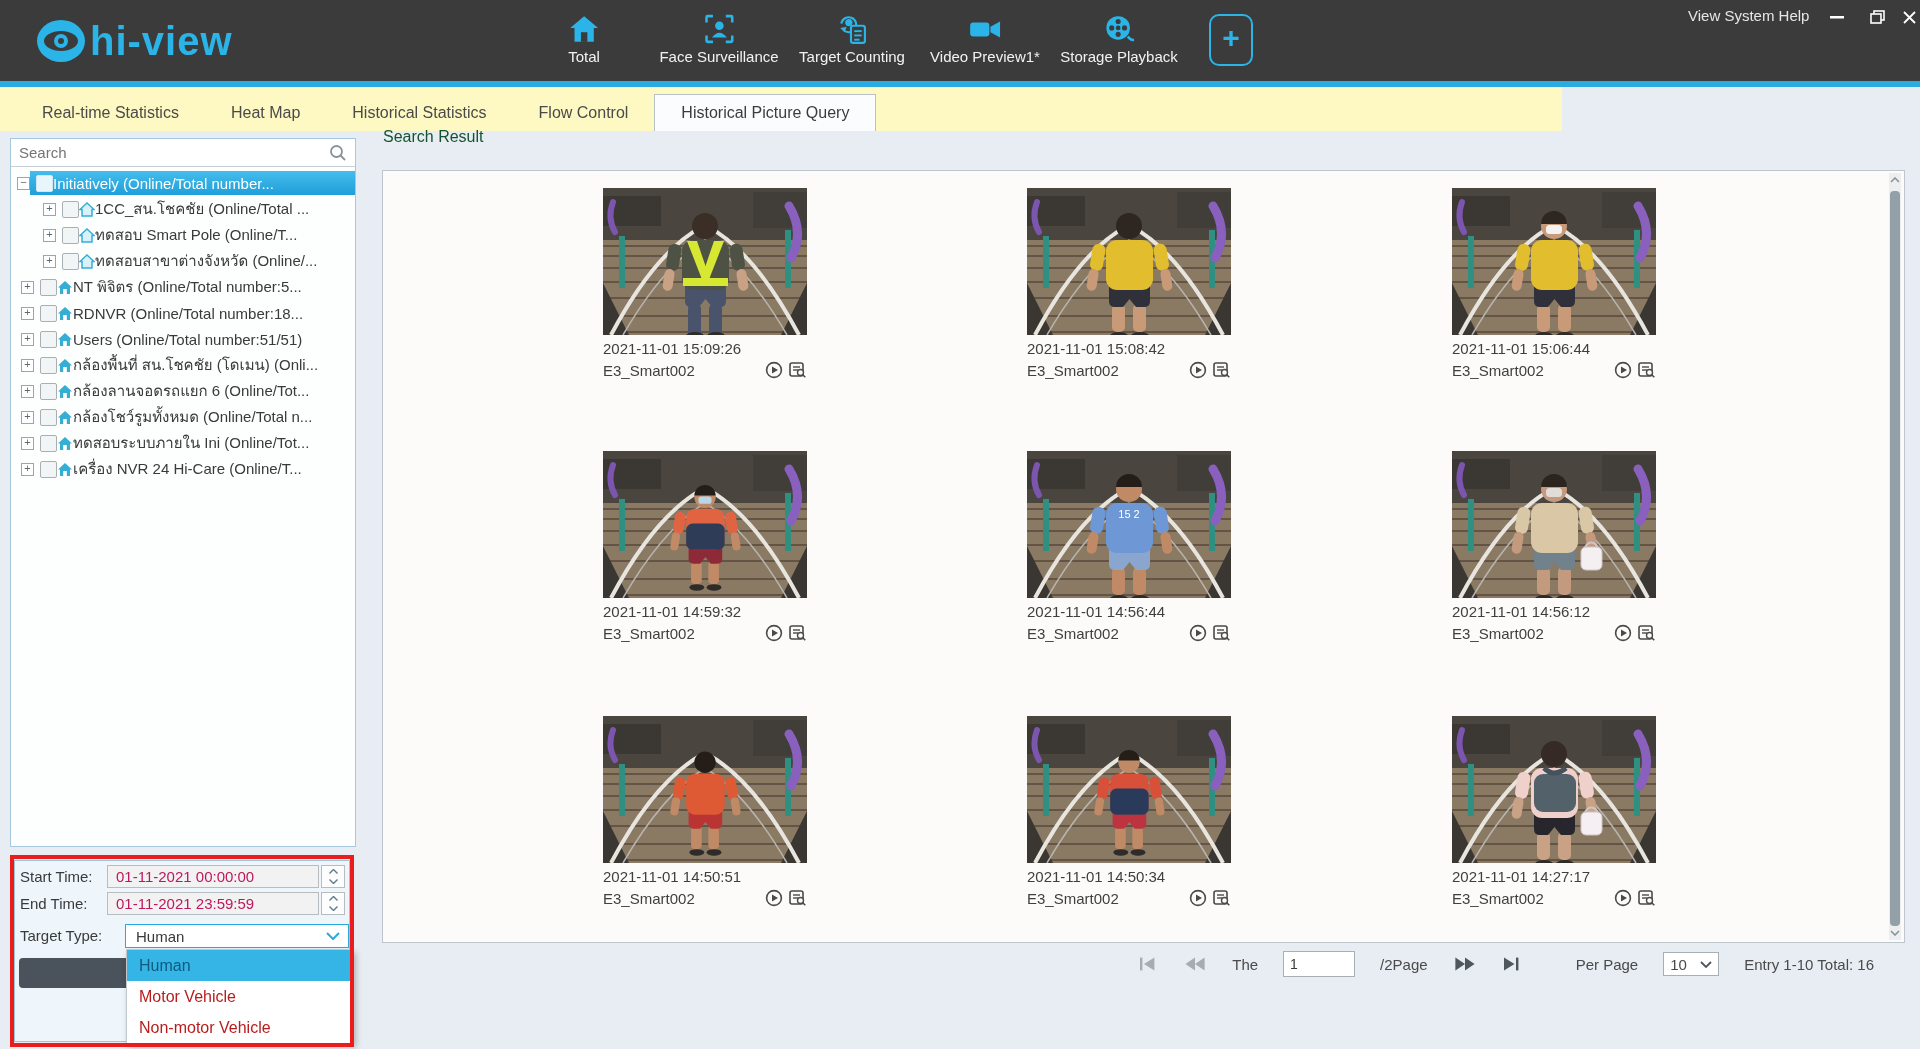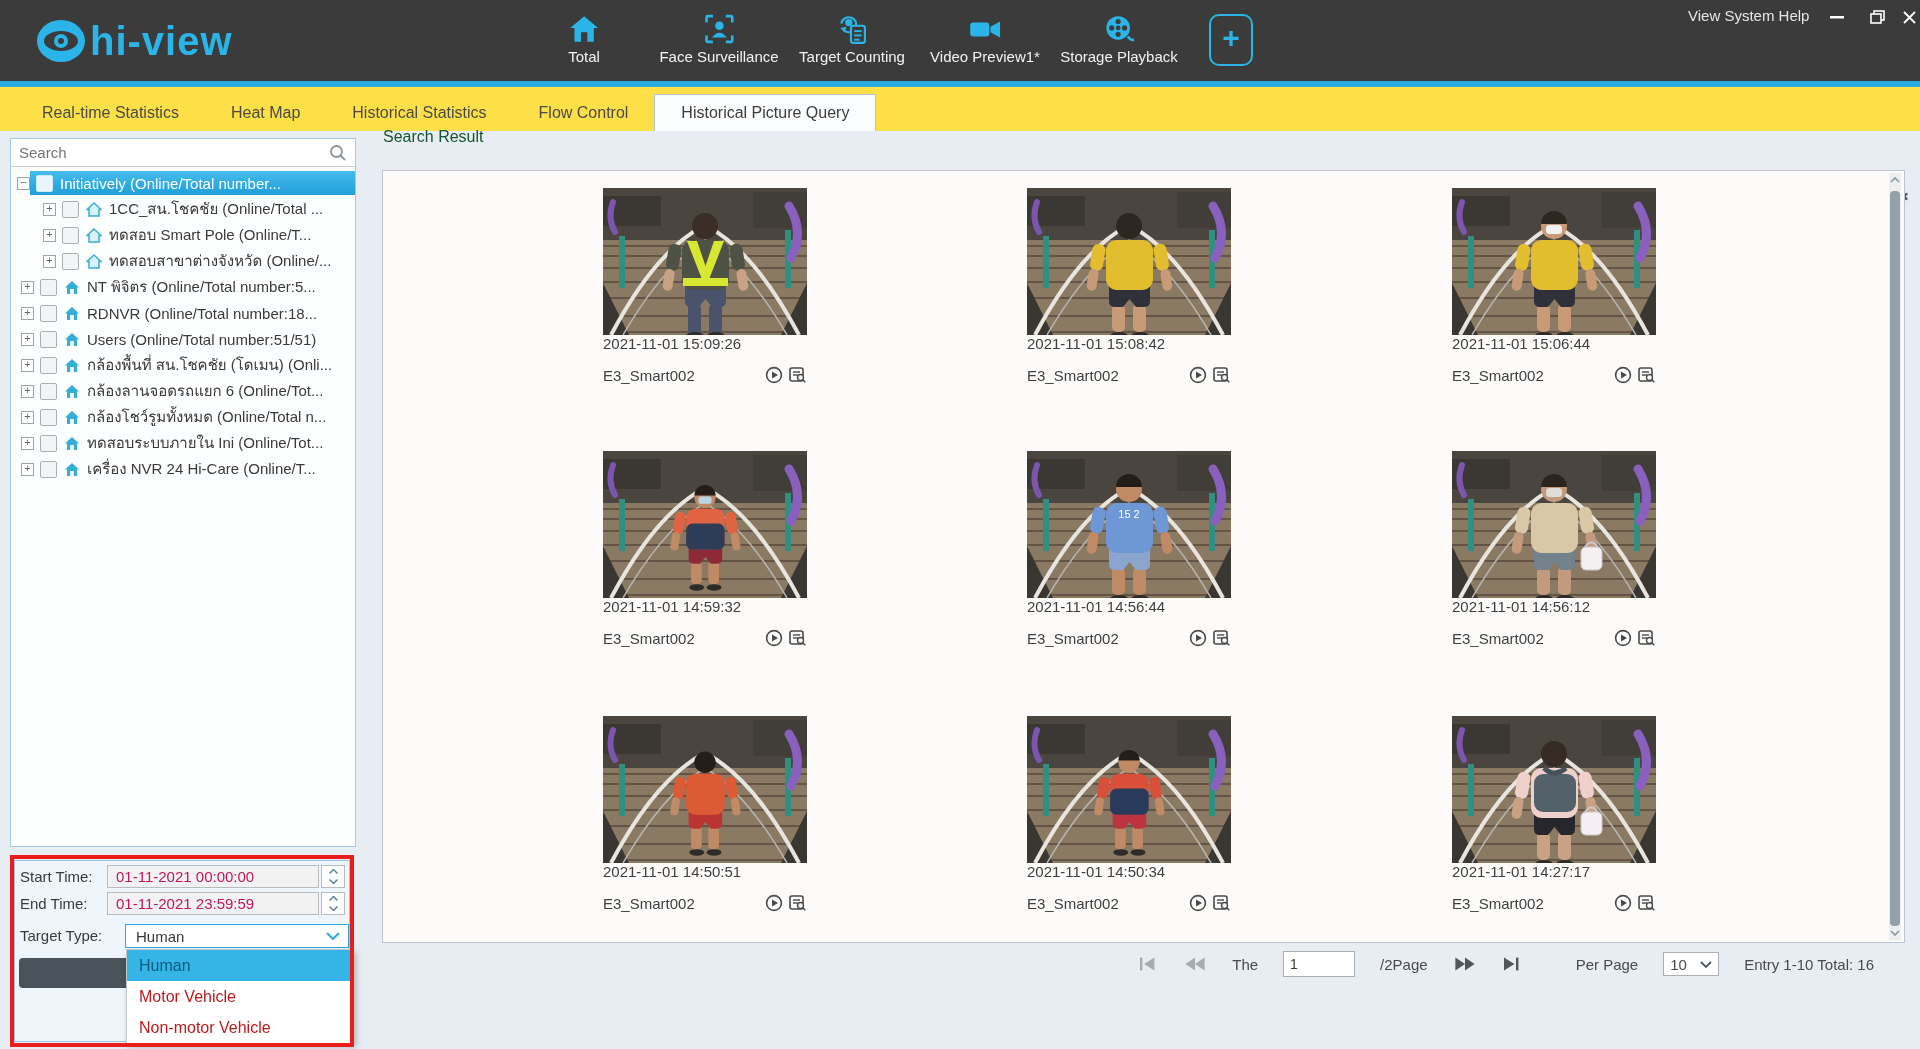--- a/index.html
+++ b/index.html
@@ -12,38 +12,38 @@
   .logo-text{color:#2ab4e8;font-size:40px;font-weight:bold;letter-spacing:1px;line-height:52px;}
   .nav-item{position:absolute;top:8px;transform:translateX(-50%);text-align:center;cursor:pointer;}
   .nav-icon{height:36px;display:flex;align-items:flex-end;justify-content:center;}
   .nav-label{color:#f2f2f2;font-size:15px;margin-top:4px;white-space:nowrap;}
   .plus-btn{position:absolute;left:1231px;top:14px;transform:translateX(-50%);width:40px;height:48px;
             border:2px solid #2ab4e8;border-radius:10px;color:#2ab4e8;font-size:30px;line-height:44px;
             text-align:center;font-weight:bold;cursor:pointer;}
   .sys-help{position:absolute;left:1688px;top:7px;color:#e6e6e6;font-size:15px;cursor:pointer;}
   .win-btn{position:absolute;top:6px;width:26px;height:22px;display:flex;align-items:center;justify-content:center;cursor:pointer;}
   
-  .tabbar{position:absolute;left:0;top:87px;width:1920px;height:44px;background:#fde047;}
+  .tabbar{position:absolute;left:0;top:87px;width:1562px;height:44px;background:#fef9c3;}
   .tabs{position:absolute;left:16px;bottom:0;display:flex;align-items:flex-end;height:44px;}
   .tab{padding:0 26px;height:36px;line-height:36px;font-size:16px;color:#4a4a4a;cursor:pointer;white-space:nowrap;}
   .tab.active{background:#fbfcfd;border:1px solid #b7c2c9;border-bottom:none;color:#3c3c3c;}
   .gear{position:absolute;right:10px;top:97px;font-size:24px;color:#4d5a61;cursor:pointer;line-height:26px;}
   
   .sidebar-panel{position:absolute;left:10px;top:138px;width:346px;height:709px;background:#fdfefe;
                  border:1px solid #a5c9de;box-sizing:border-box;}
   .mp-header{height:35px;background:linear-gradient(#66adcf,#4993bd);color:#fff;font-size:17px;
              display:flex;align-items:center;padding:0 12px;justify-content:space-between;cursor:pointer;}
   .search-box{height:27px;border-bottom:1px solid #c6cfd4;display:flex;align-items:center;background:#fff;}
   .search-box input{flex:1;border:none;outline:none;font-size:15px;color:#555;padding:0 8px;
                     font-family:"Liberation Sans",sans-serif;background:transparent;}
   .tree{padding-top:3px;}
   .tree-row{height:26px;display:flex;align-items:center;font-size:15px;color:#3a3a3a;cursor:pointer;white-space:nowrap;overflow:hidden;}
   .expander{width:11px;height:11px;border:1px solid #9aa6ad;background:#fff;font-size:11px;line-height:9px;
             text-align:center;color:#5a6a72;flex:none;box-sizing:content-box;}
-  .row-body{display:flex;align-items:center;height:24px;flex:1;padding-left:6px;gap:7px;overflow:hidden;}
+  .row-body{display:flex;align-items:center;height:24px;flex:1;padding-left:6px;overflow:hidden;}
   .row-body.selected{background:linear-gradient(#45bcec,#1f9fd9);color:#fff;}
   .cbx{width:15px;height:15px;border:1px solid #a8b0b5;background:#f2f5f6;border-radius:2px;flex:none;}
   .row-body.selected .cbx{background:#e8f6fc;border-color:#d0e8f2;}
   .tree-label{overflow:hidden;text-overflow:ellipsis;}
   
   .form-box{position:absolute;left:14px;top:860px;width:336px;height:182px;background:#eef6fb;
             border:1px solid #9cc4da;box-sizing:border-box;}
   .form-label{position:absolute;left:5px;font-size:15px;color:#3a3a3a;}
   .time-field{position:absolute;left:92px;width:212px;height:23px;background:#f2f2f2;border:1px solid #b6bcc0;
               font-size:15px;color:#be185d;display:flex;align-items:center;padding-left:8px;box-sizing:border-box;}
@@ -59,22 +59,22 @@
   .dd-item{height:31px;display:flex;align-items:center;padding-left:12px;font-size:16px;color:#b91c1c;cursor:pointer;}
   .dd-item.selected{background:#35b5e6;color:#0f5a7e;}
   .red-rect{position:absolute;left:10px;top:855px;width:344px;height:192px;border:4px solid #ea1c1c;
             box-sizing:border-box;z-index:60;pointer-events:none;}
   
   .result-title{position:absolute;left:383px;top:128px;font-size:16px;color:#14532d;}
   .results-panel{position:absolute;left:382px;top:170px;width:1523px;height:773px;background:#fcfbfa;
                  border:1px solid #bcc6cc;box-sizing:border-box;}
   .cell{position:absolute;width:204px;}
   .cell svg.scene{display:block;}
-  .cell-ts{font-size:15px;color:#3f3f3f;}
-  .cell-cam{font-size:15px;color:#3f3f3f;margin-top:14px;display:flex;align-items:center;}
+  .cell-ts{font-size:15px;color:#3f3f3f;margin-top:5px;}
+  .cell-cam{font-size:15px;color:#3f3f3f;margin-top:4px;display:flex;align-items:center;}
   .cell-icons{margin-left:auto;display:flex;gap:5px;align-items:center;}
   .cell-icons span{cursor:pointer;display:flex;}
   .vscroll{position:absolute;right:3px;top:2px;width:12px;height:767px;background:#eceef0;}
   .vthumb{position:absolute;left:1px;top:18px;width:10px;height:735px;background:#93a0a8;border-radius:4px;}
   .varrow{position:absolute;left:0;width:12px;height:14px;display:flex;align-items:center;justify-content:center;}
   
   .pagination{position:absolute;top:951px;right:46px;display:flex;align-items:center;gap:25px;
               font-size:15px;color:#4a4a4a;}
   .pg-input{width:62px;height:22px;border:1px solid #a8b0b5;background:#fff;font-size:14px;color:#3a3a3a;
             padding-left:6px;font-family:"Liberation Sans",sans-serif;}

